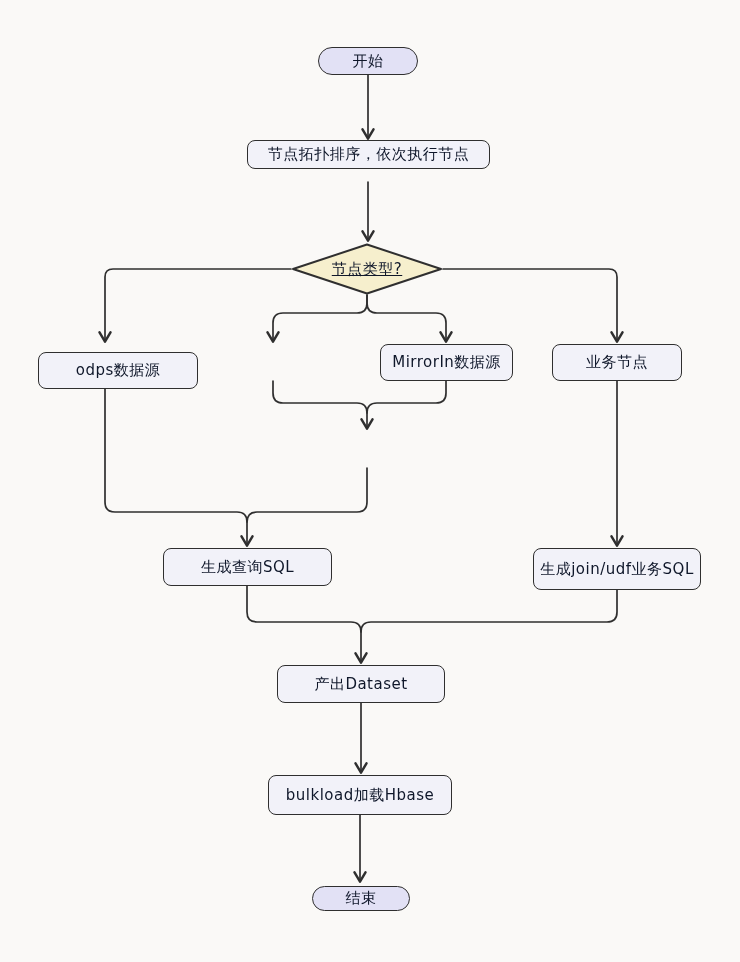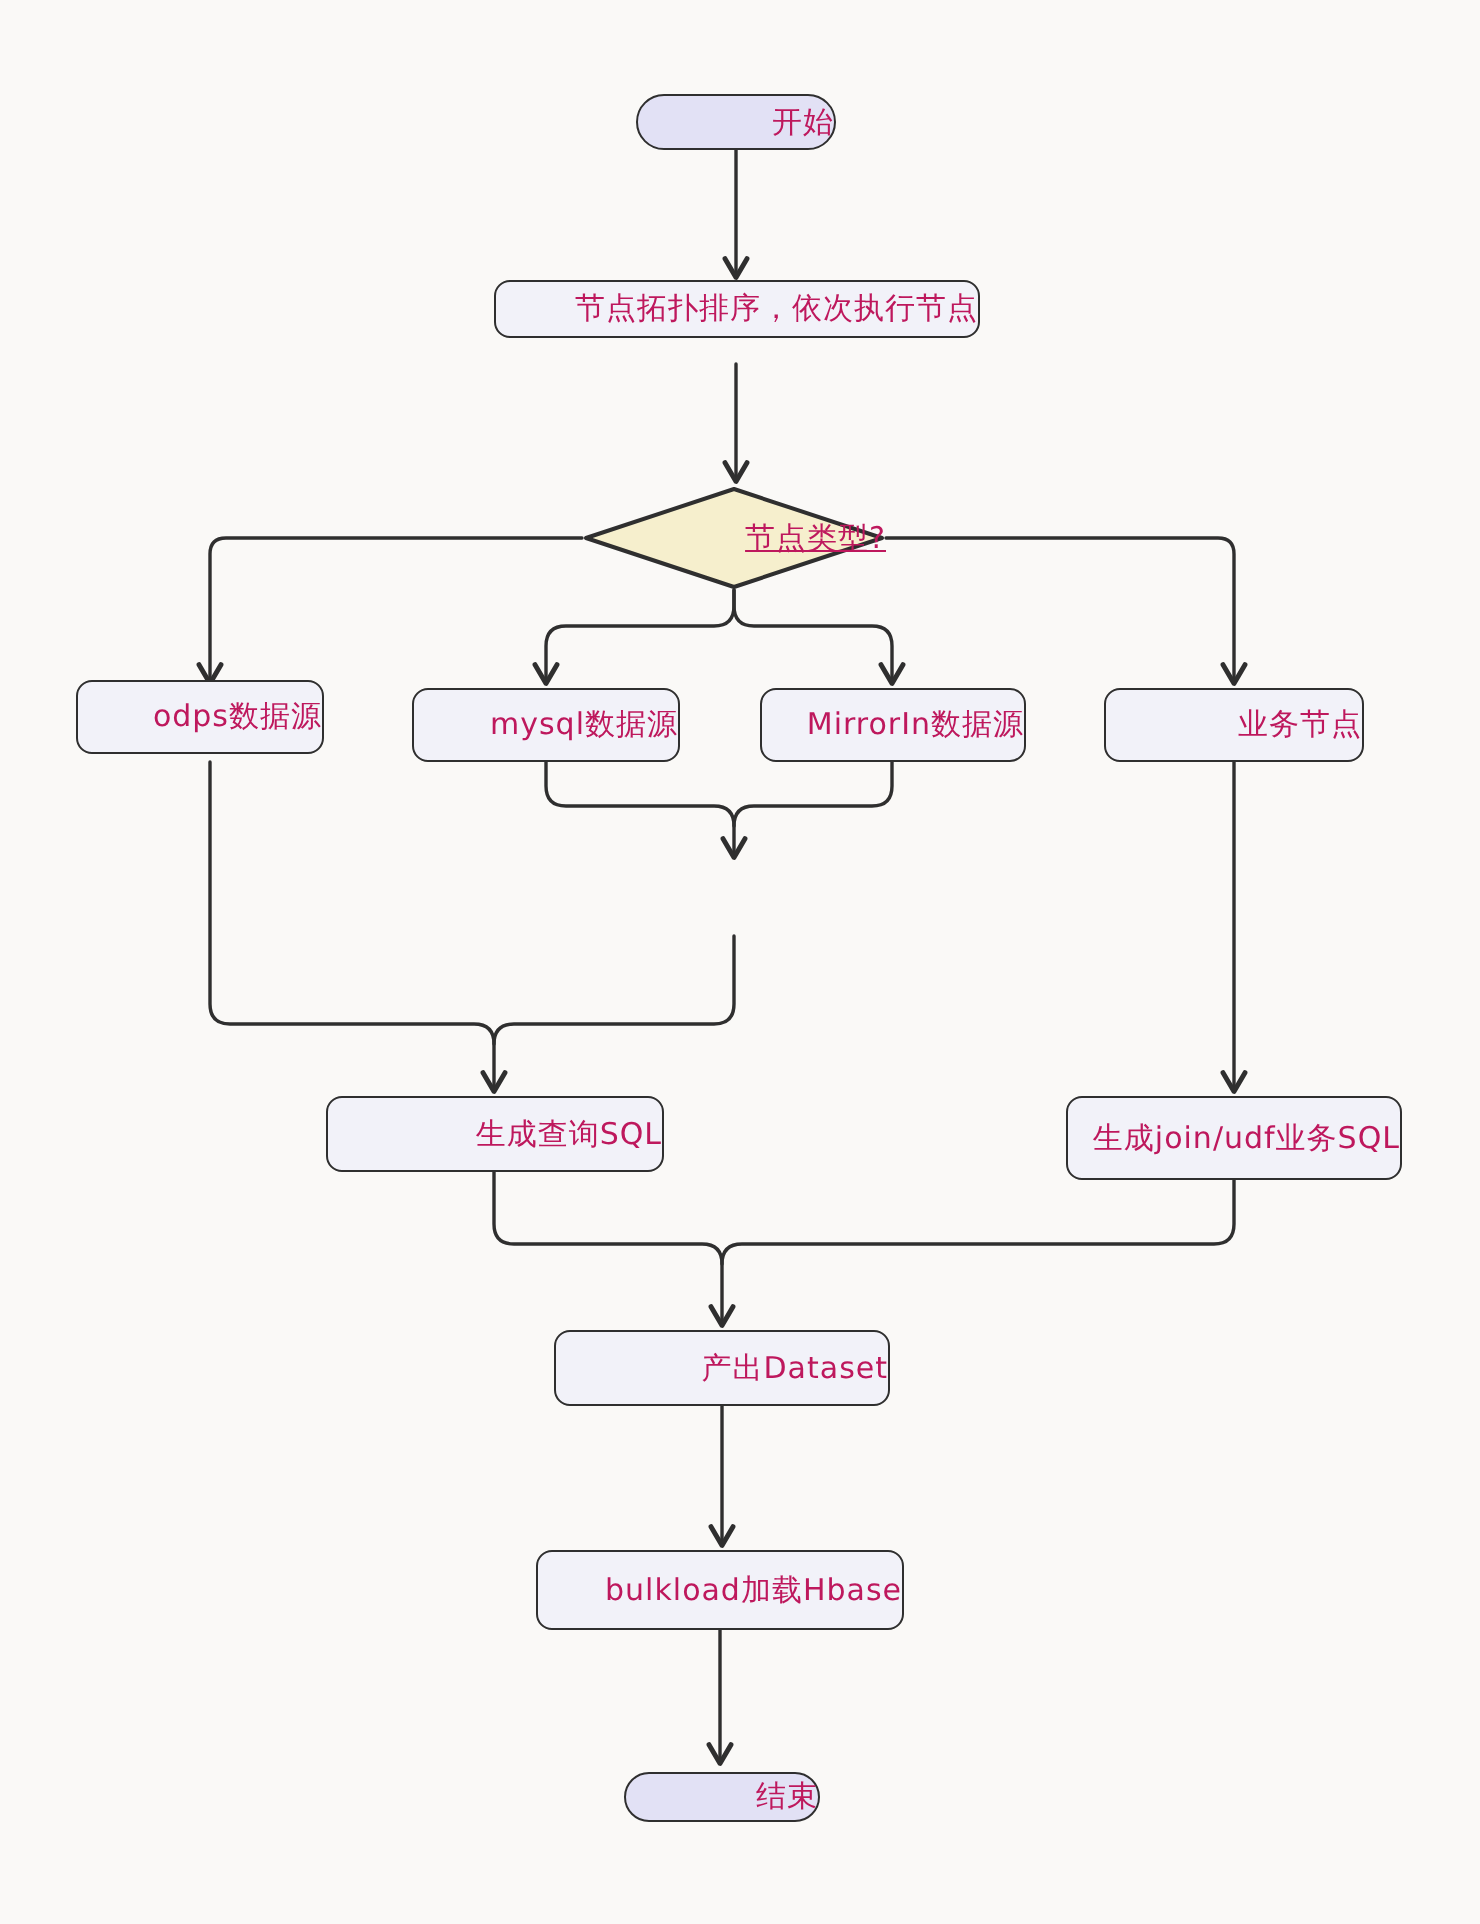--- a/index.html
+++ b/index.html
@@ -17,24 +17,24 @@
   }
   svg.edge-layer {
     position: absolute;
     left: 0; top: 0;
     width: 740px; height: 962px;
   }
   .node {
     position: absolute;
     display: flex;
     align-items: center;
-    justify-content: flex-end;
+    justify-content: center;
     box-sizing: border-box;
     font-size: 15px;
-    color: #be185d;
+    color: #0f172a;
     letter-spacing: 0.5px;
     white-space: nowrap;
     z-index: 2;
   }
   .rect {
     background: #f2f2f9;
     border: 1.8px solid #2f2f2f;
     border-radius: 8px;
   }
   .stadium {
@@ -100,27 +100,24 @@
     <span>节点拓扑排序，依次执行节点</span>
   </div>
 
   <div class="node diamond-wrap" style="left:291px;top:243px;width:152px;height:52px">
     <svg class="diamond-shape" width="152" height="52" viewBox="0 0 152 52">
       <polygon points="76,1.5 150,26 76,50.5 2,26"></polygon>
     </svg>
     <span class="label">节点类型?</span>
   </div>
 
-  <div class="node rect" style="left:38px;top:340px;width:124px;height:37px">
+  <div class="node rect" style="left:38px;top:352px;width:160px;height:37px">
     <span>odps数据源</span>
   </div>
 
-  <div class="node rect" style="left:206px;top:344px;width:134px;height:37px">
-    <span>mysql数据源</span>
-  </div>
 
   <div class="node rect" style="left:380px;top:344px;width:133px;height:37px">
     <span>MirrorIn数据源</span>
   </div>
 
   <div class="node rect" style="left:552px;top:344px;width:130px;height:37px">
     <span>业务节点</span>
   </div>
 
 

